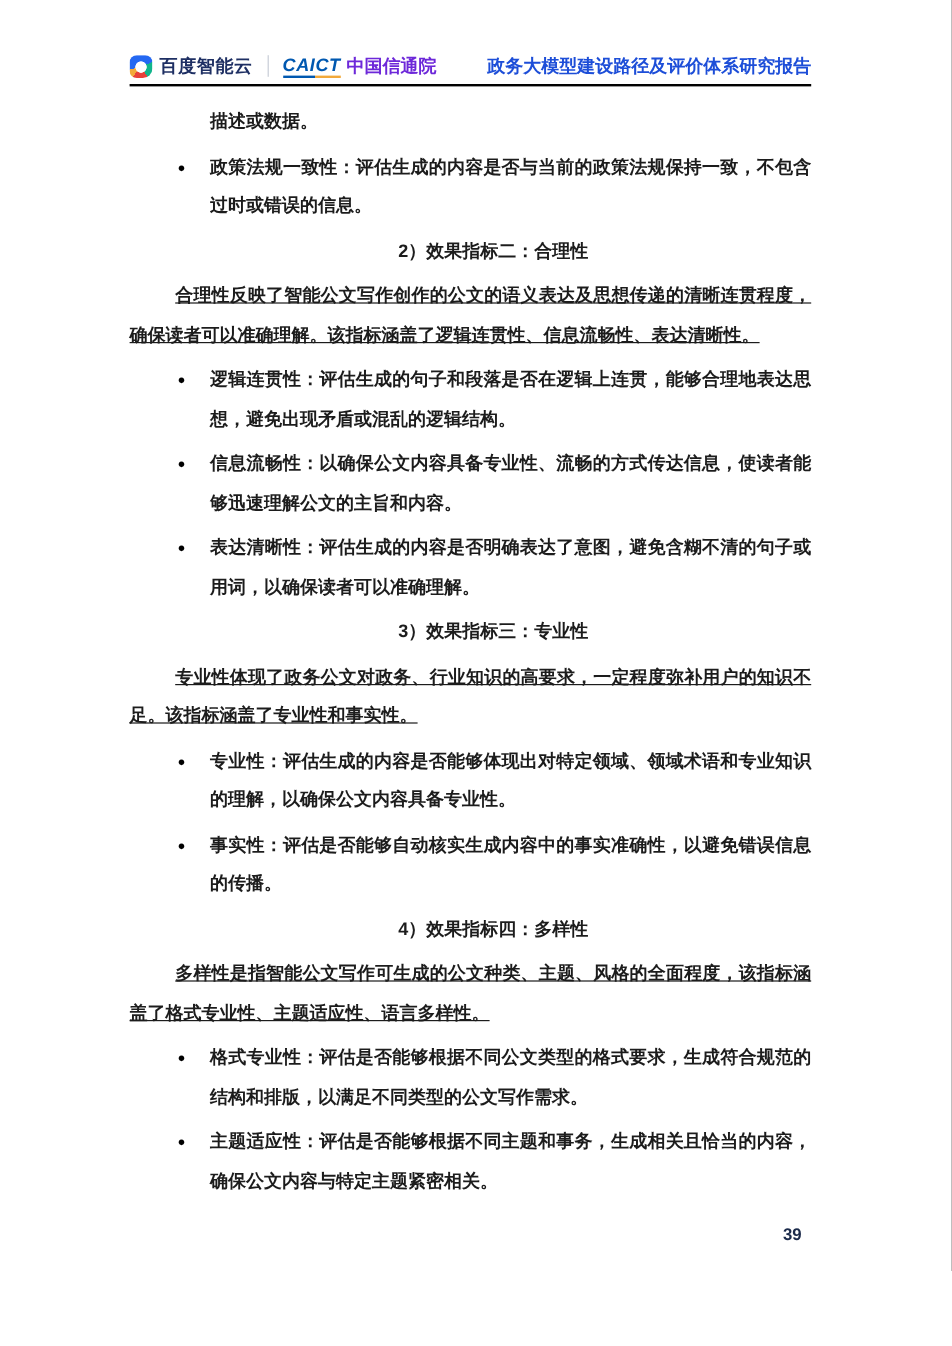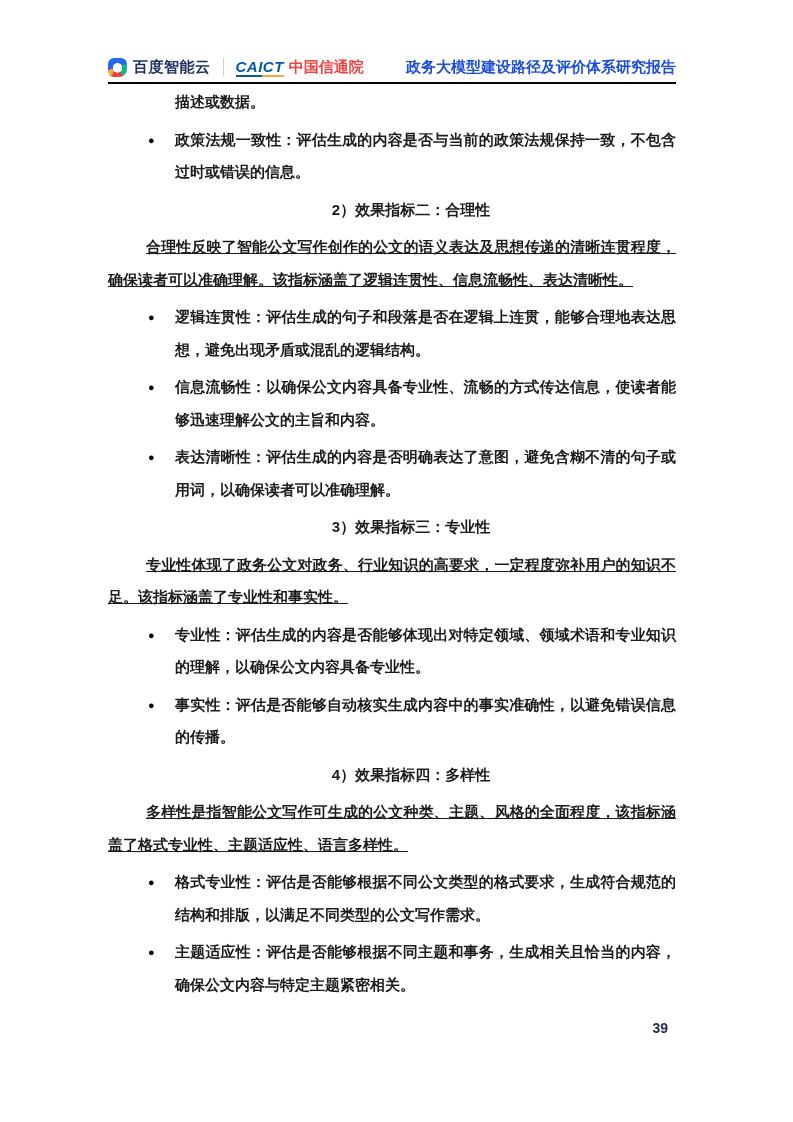--- a/index.html
+++ b/index.html
@@ -10,21 +10,21 @@
     height: 1122px;
     margin: 0 auto;
     background: #ffffff;
     font-family: "Liberation Sans", "DejaVu Sans", sans-serif;
     overflow: hidden;
   }
 
   
   .header {
     position: absolute;
-    top: 52px;
+    top: 40px;
     left: 108px;
     width: 568px;
     height: 32px;
     border-bottom: 2px solid #000000;
     display: flex;
     align-items: center;
     justify-content: space-between;
   }
   .logo-row { display: flex; align-items: center; }
   .baidu-logo { display: flex; align-items: center; gap: 6px; }
@@ -42,21 +42,21 @@
     position: relative;
     font-size: 15px; font-weight: bold; font-style: italic;
     color: #0058b0; letter-spacing: 0.5px;
     padding-bottom: 2px;
   }
   .caict-en::after {
     content: "";
     position: absolute; left: 0; right: 0; bottom: 0; height: 2px;
     background: linear-gradient(to right, #0058b0 0 55%, #f2a93b 55% 100%);
   }
-  .caict-cn { font-size: 15px; font-weight: bold; color: #ef4444; }
+  .caict-cn { font-size: 15px; font-weight: bold; color: #6d28d9; }
   .header-title { font-size: 15px; font-weight: bold; color: #1d4ed8; }
 
   
   .content {
     position: absolute;
     top: 86px;
     left: 108px;
     width: 568px;
   }
   .block {

